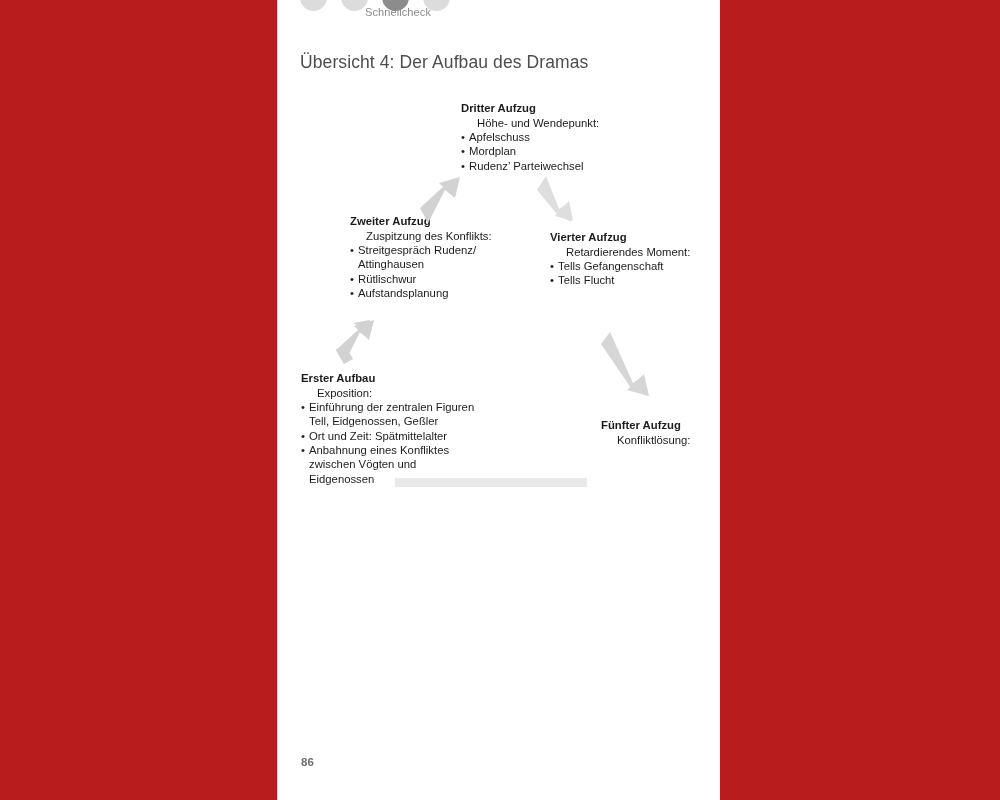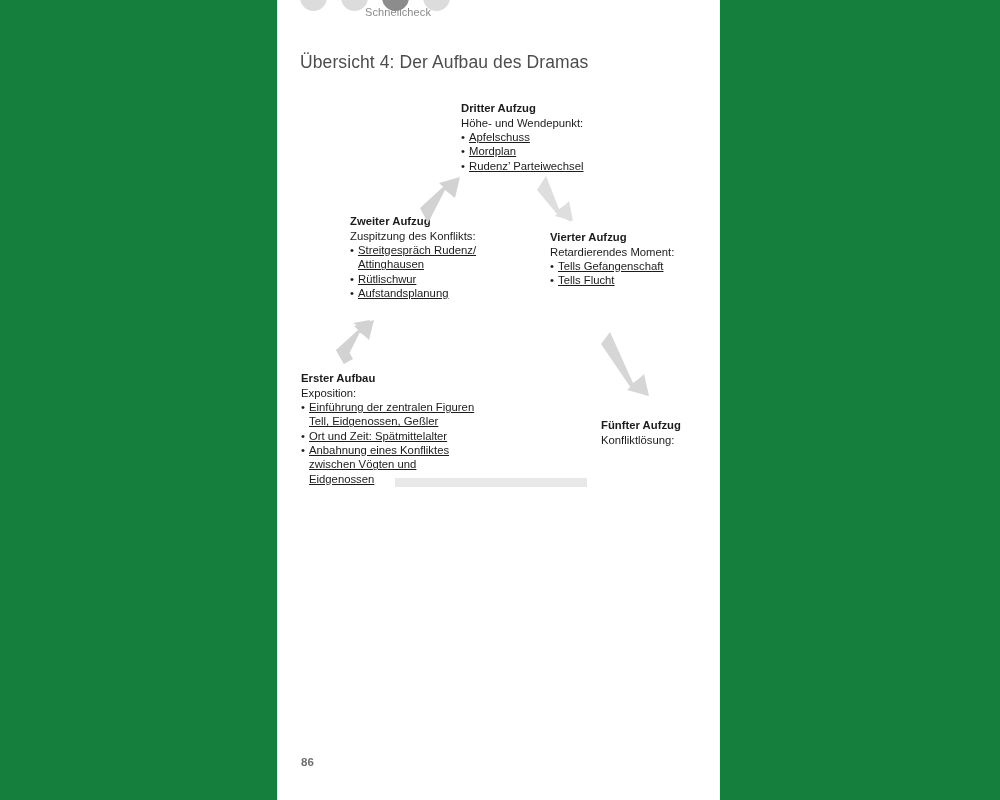--- a/index.html
+++ b/index.html
@@ -10,21 +10,21 @@
     height: 800px;
     background: #ffffff;
     font-family: "Liberation Sans", sans-serif;
     overflow: hidden;
   }
 
   #viewport {
     position: relative;
     width: 1000px;
     height: 800px;
-    background: #15803d;
+    background: #b91c1c;
   }
 
   
   #page-sheet {
     position: absolute;
     left: 277px;
     top: 0;
     width: 443px;
     height: 800px;
     background: #ffffff;
@@ -87,31 +87,31 @@
     line-height: 14.3px;
     color: #1c1c1c;
   }
   .act-title {
     font-weight: bold;
     display: block;
     margin-bottom: 0.5px;
   }
   .act-subtitle {
     display: block;
+    margin-left: 16px;
   }
   .act-list {
     list-style: none;
     margin: 0;
     padding: 0;
   }
   .act-list li {
     position: relative;
     padding-left: 8px;
     white-space: pre-line;
-    text-decoration: underline;
   }
   .act-list li::before {
     content: "\2022";
     position: absolute;
     left: 0;
     top: 0;
   }
   .act-list li .cont {
     display: block;
   }

